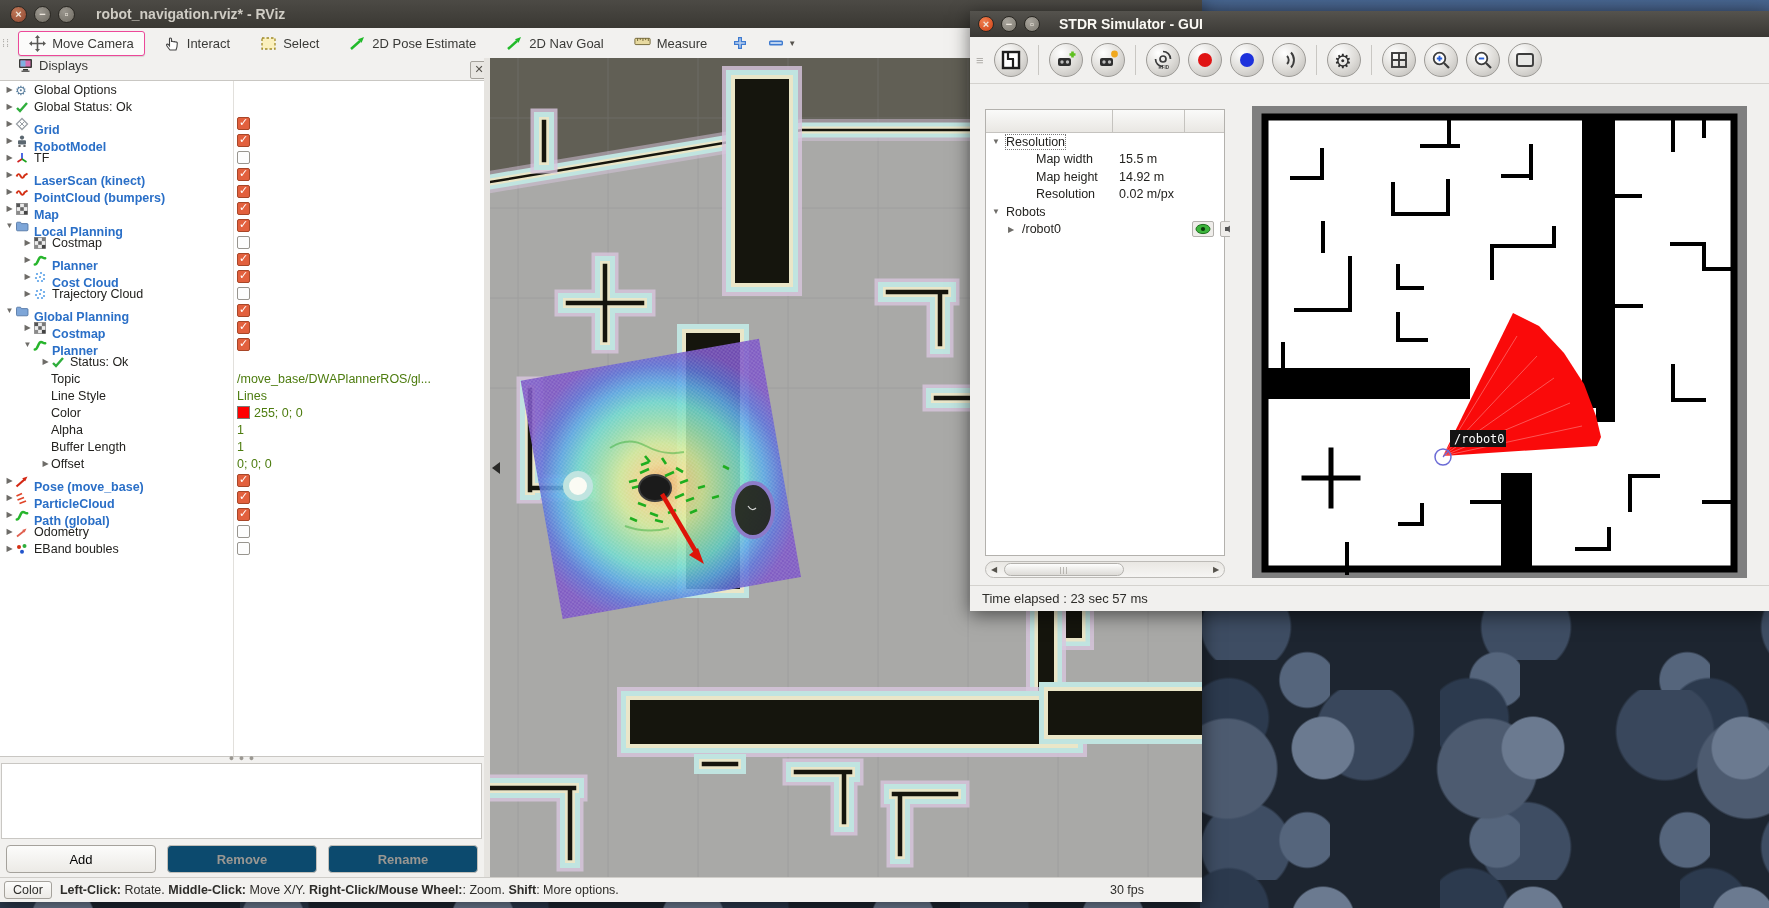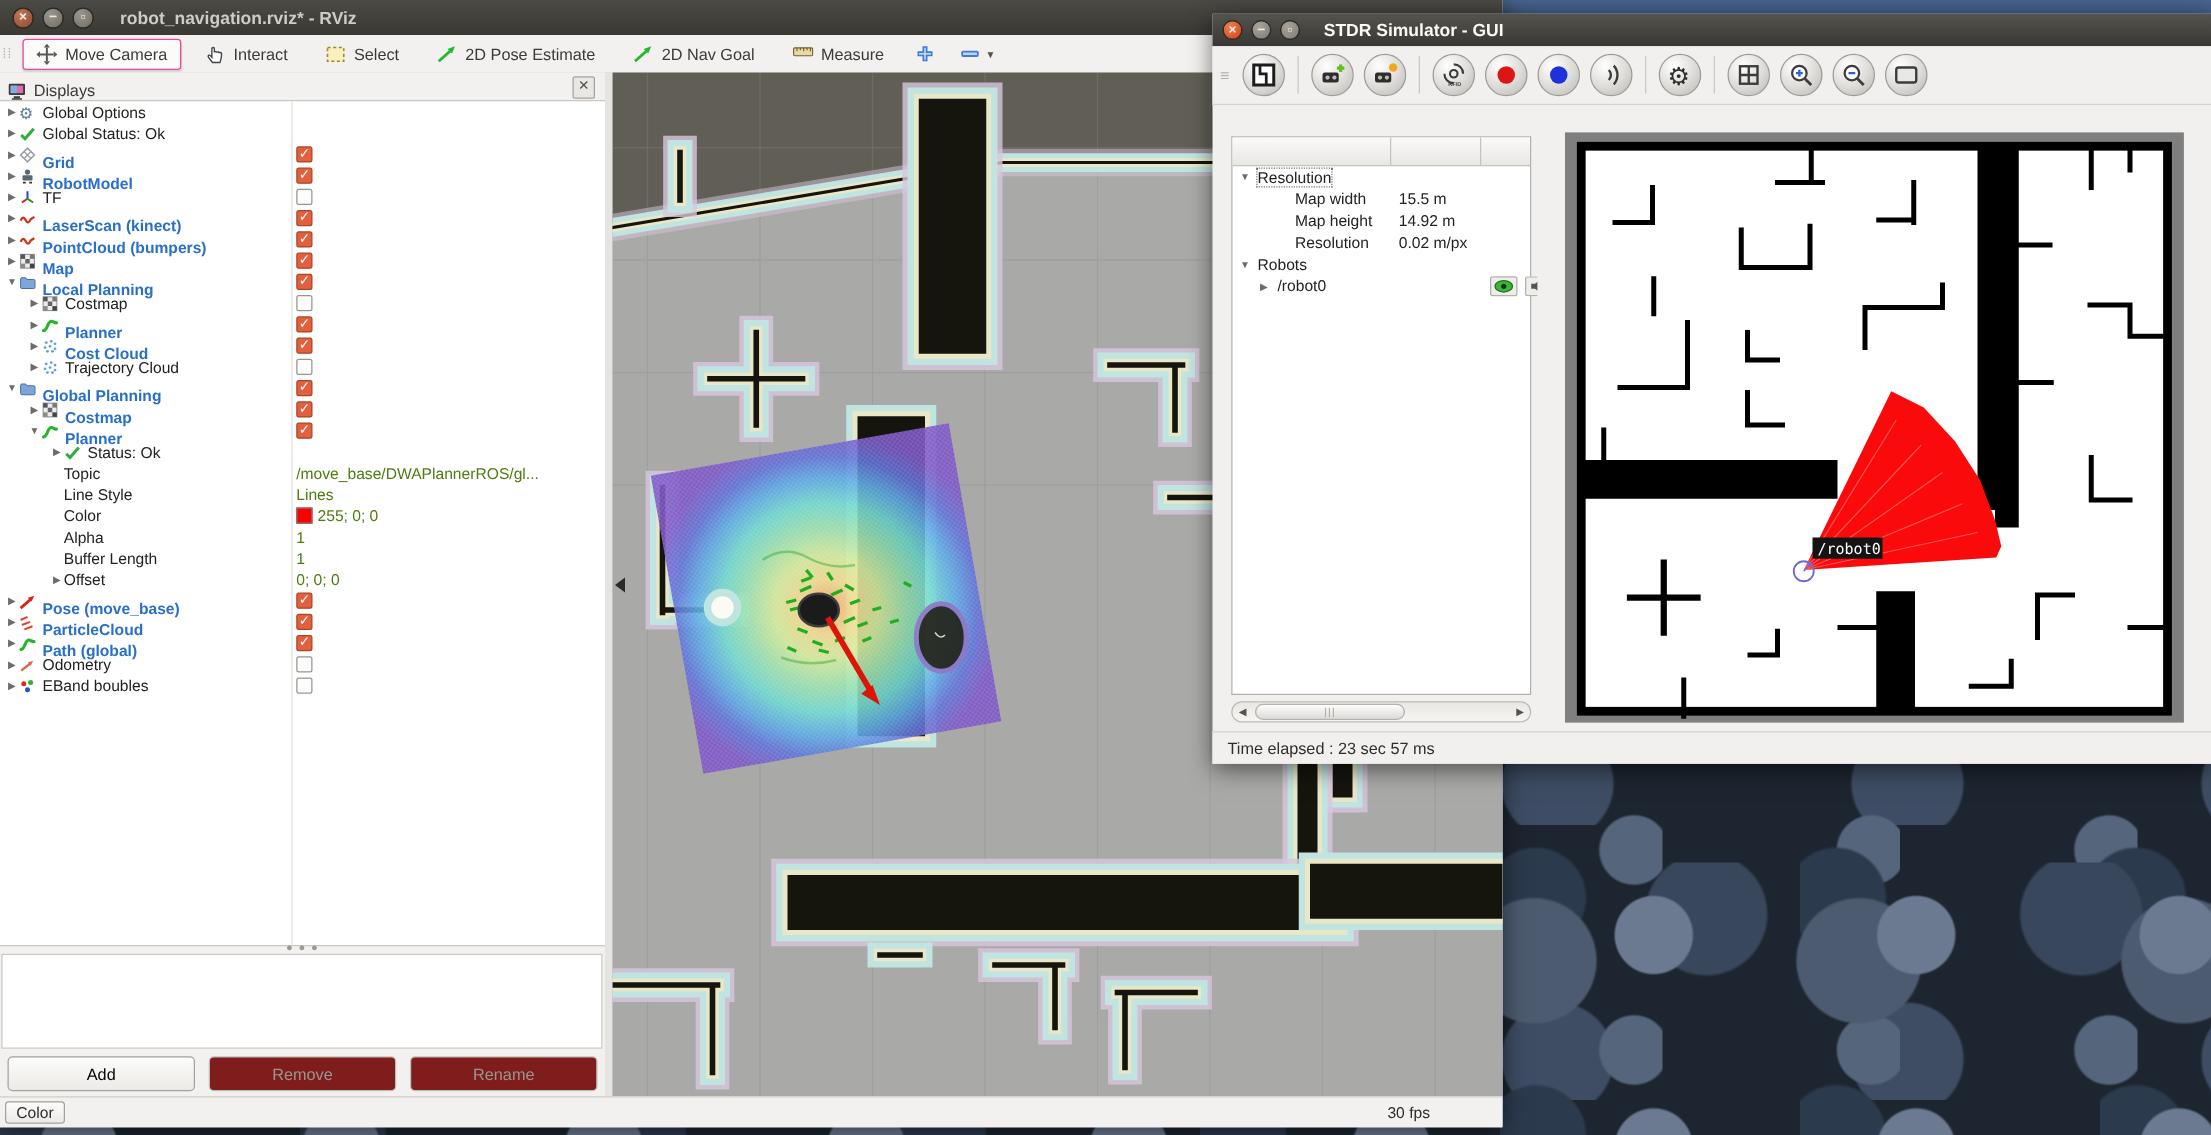--- a/index.html
+++ b/index.html
@@ -29,21 +29,21 @@
   #rviz-toolbar{position:absolute;left:0;top:28px;width:100%;height:30px;background:#f2f1ef;
     border-bottom:1px solid #d4d2ce;display:flex;align-items:center;}
   .tgrip{color:#b2b0ac;font-size:11px;letter-spacing:1px;margin:0 4px 0 2px;}
   .tool{display:flex;align-items:center;gap:6px;padding:3px 10px;margin:0 4px;font-size:13px;
     color:#3a3a37;border:1px solid transparent;border-radius:3px;white-space:nowrap;}
   .tool.active{background:#fbfbfa;border:1px solid #ec4899;box-shadow:0 1px 1px rgba(0,0,0,.12);}
   .tool .ticn{display:inline-flex;width:17px;height:17px;}
   .tbtn-blue{margin:0 10px;display:inline-flex;align-items:center;}
   
   #displays-panel{position:absolute;left:0;top:58px;width:484px;height:819px;background:#f2f1ef;}
-  #dp-header{position:absolute;left:0;top:0;width:100%;height:22px;display:flex;align-items:flex-end;
+  #dp-header{position:absolute;left:12px;top:0;width:100%;height:22px;display:flex;align-items:flex-start;
     font-size:13px;color:#3a3a37;}
   #dp-header .dicn{margin:0 6px 0 6px;display:inline-flex;}
   #dp-close{position:absolute;right:8px;top:3px;width:16px;height:16px;border:1px solid #a5a29c;
     border-radius:2px;background:#e9e7e3;color:#55524c;font-size:11px;line-height:14px;text-align:center;}
   #dp-tree{position:absolute;left:0;top:22px;width:484px;height:675px;background:#ffffff;
     border-top:1px solid #c9c7c3;border-bottom:1px solid #c9c7c3;overflow:hidden;}
   #dp-vline{position:absolute;left:233px;top:0;bottom:0;width:1px;background:#e2e0dc;}
   .trow{position:relative;height:17px;display:flex;align-items:center;font-size:12.5px;color:#23221f;}
   .trow .exp{width:11px;text-align:center;font-size:8px;color:#6e6c68;flex:none;}
   .trow .ticon{width:15px;height:14px;flex:none;margin-right:4px;display:inline-flex;}
@@ -57,21 +57,21 @@
   .cb.off{background:#fdfdfd;border:1px solid #98958f;}
   .swatch{width:11px;height:11px;background:#ff0000;border:1px solid #7c7a75;display:inline-block;}
   #dp-grip{position:absolute;left:0;top:697px;width:100%;height:8px;text-align:center;color:#9b9892;
     font-size:9px;line-height:6px;letter-spacing:1px;}
   #dp-empty{position:absolute;left:1px;top:705px;width:481px;height:76px;background:#fff;
     border:1px solid #c9c7c3;box-sizing:border-box;}
   #dp-buttons{position:absolute;left:0;top:787px;width:100%;display:flex;justify-content:space-between;
     padding:0 6px;box-sizing:border-box;}
   .pbtn{width:148px;height:26px;border:1px solid #a5a29c;border-radius:4px;font-size:13px;
     background:linear-gradient(#fcfcfb,#eceae6);display:flex;align-items:center;justify-content:center;}
-  .pbtn.disabled{color:#9a9792;background:#7f1d1d;border-color:#c2bfb9;}
+  .pbtn.disabled{color:#9a9792;background:#0c4a6e;border-color:#c2bfb9;font-weight:bold;}
   
   #viewport{position:absolute;left:490px;top:58px;width:712px;height:819px;background:#a9a9a7;}
   #vsplit{position:absolute;left:484px;top:58px;width:6px;height:819px;background:#e6e4e0;}
   
   #rviz-status{position:absolute;left:0;top:877px;width:100%;height:24px;background:#f2f1ef;
     border-top:1px solid #cfcdc9;display:flex;align-items:center;font-size:12.5px;color:#2e2d2a;}
   #reset-btn{margin:0 8px 0 4px;padding:1px 8px;border:1px solid #a5a29c;border-radius:3px;
     background:linear-gradient(#fcfcfb,#eceae6);font-size:12.5px;}
   #fps{position:absolute;right:58px;font-size:12.5px;color:#2e2d2a;}
   
@@ -781,20 +781,21 @@
         <g>
           <line x1="172" y1="436" x2="206" y2="494" stroke="#dd1408" stroke-width="4.5"></line>
           <polygon points="214,506 199,497 208,490" fill="#dd1408"></polygon>
         </g>
         <polygon points="2,404 10,410 2,416" fill="#2a2a28" transform="rotate(180,6,410)"></polygon>
       </svg>
     </div>
 
     <div id="rviz-status">
       <span id="reset-btn">Color</span>
+      <span id="help-text"><span style="font-weight: bold;">Left-Click:</span><span> Rotate. </span><span style="font-weight: bold;">Middle-Click:</span><span> Move X/Y. </span><span style="font-weight: bold;">Right-Click/Mouse Wheel:</span><span>: Zoom. </span><span style="font-weight: bold;">Shift</span><span>: More options.</span></span>
       <span id="fps">30 fps</span>
     </div>
   </div>
 
   <div class="window" id="stdr">
     <div class="titlebar">
       <div class="winbtn" style="background:radial-gradient(circle at 35% 30%,#f08050,#d04014);">
           <span>×</span>
         </div>
       <div class="winbtn" style="background:radial-gradient(circle at 35% 30%,#a8a49c,#7f7b72);">

